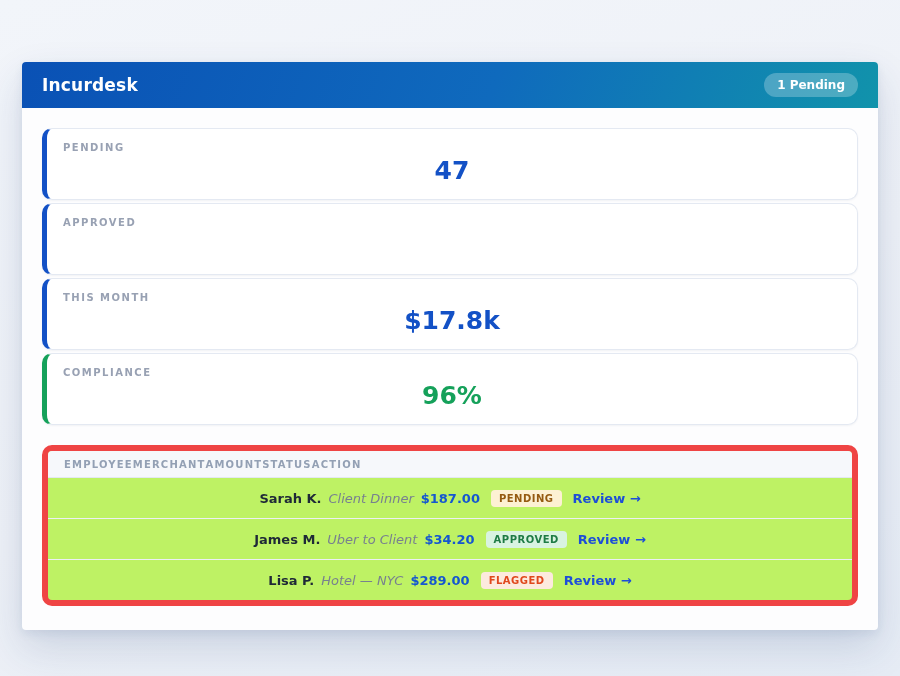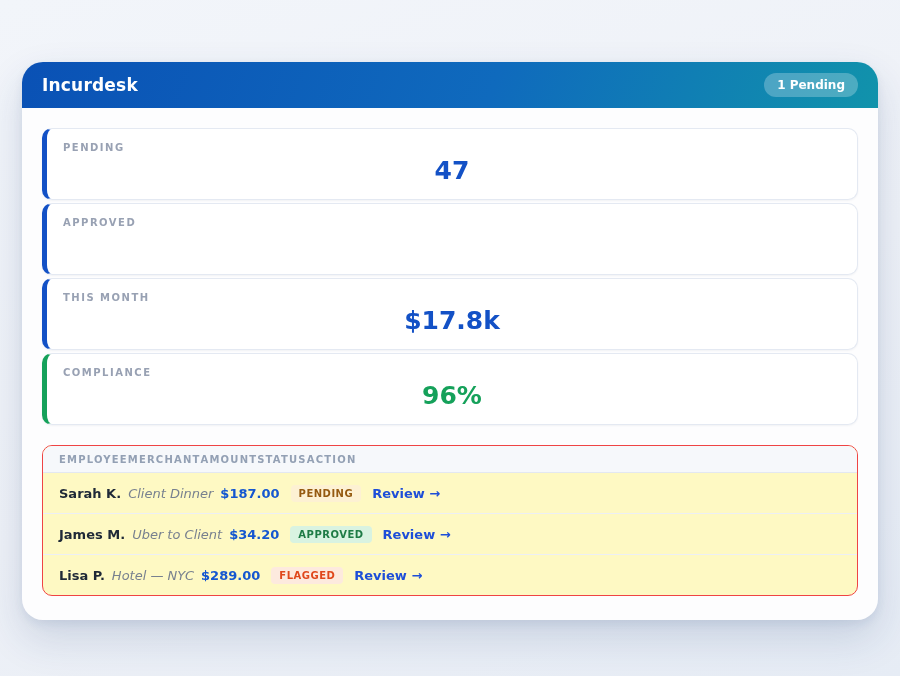--- a/index.html
+++ b/index.html
@@ -14,21 +14,21 @@
     width: 900px;
     height: 676px;
     background: linear-gradient(160deg, #f2f5fa 0%, #eef1f7 55%, #e6ecf5 100%);
   }
   .app-card {
     width: 856px;
     margin: 0 auto;
     position: relative;
     top: 62px;
     background: #fdfdfe;
-    border-radius: 21px;
+    border-radius: 4px;
     box-shadow: 0 18px 40px rgba(30, 60, 120, 0.16), 0 4px 10px rgba(30, 60, 120, 0.08);
     overflow: hidden;
   }
   .app-header {
     height: 46px;
     background: linear-gradient(110deg, #0a51b5 0%, #0f6abd 55%, #1193ab 100%);
     display: flex;
     align-items: center;
     justify-content: space-between;
     padding: 0 20px;
@@ -72,24 +72,24 @@
   }
   .stat-value {
     font-size: 25px;
     font-weight: bold;
     line-height: 1.1;
     color: #1351c6;
     text-align: center;
   }
   .table {
     margin-top: 20px;
-    border: 1px solid #ef4444;
+    border: 6px solid #ef4444;
     border-radius: 10px;
     overflow: hidden;
-    background: #fef9c3;
+    background: #bef264;
   }
   .thead {
     background: #f6f8fb;
     border-bottom: 1px solid #e3e8f1;
     height: 26px;
     display: flex;
     align-items: center;
     padding: 0 16px;
   }
   .th {
@@ -99,20 +99,21 @@
     letter-spacing: 1.2px;
   }
   .row {
     display: flex;
     align-items: center;
     gap: 7px;
     height: 40px;
     padding: 0 16px;
     border-bottom: 1px solid #eceff5;
     font-size: 13px;
+    justify-content: center;
   }
   .row:last-child { border-bottom: none; }
   .emp { color: #1f2937; font-weight: bold; }
   .mer { color: #78818f; font-style: italic; }
   .amt { color: #1557d0; font-weight: bold; }
   .badge {
     font-size: 10px;
     font-weight: bold;
     letter-spacing: 0.5px;
     padding: 3px 8px;

